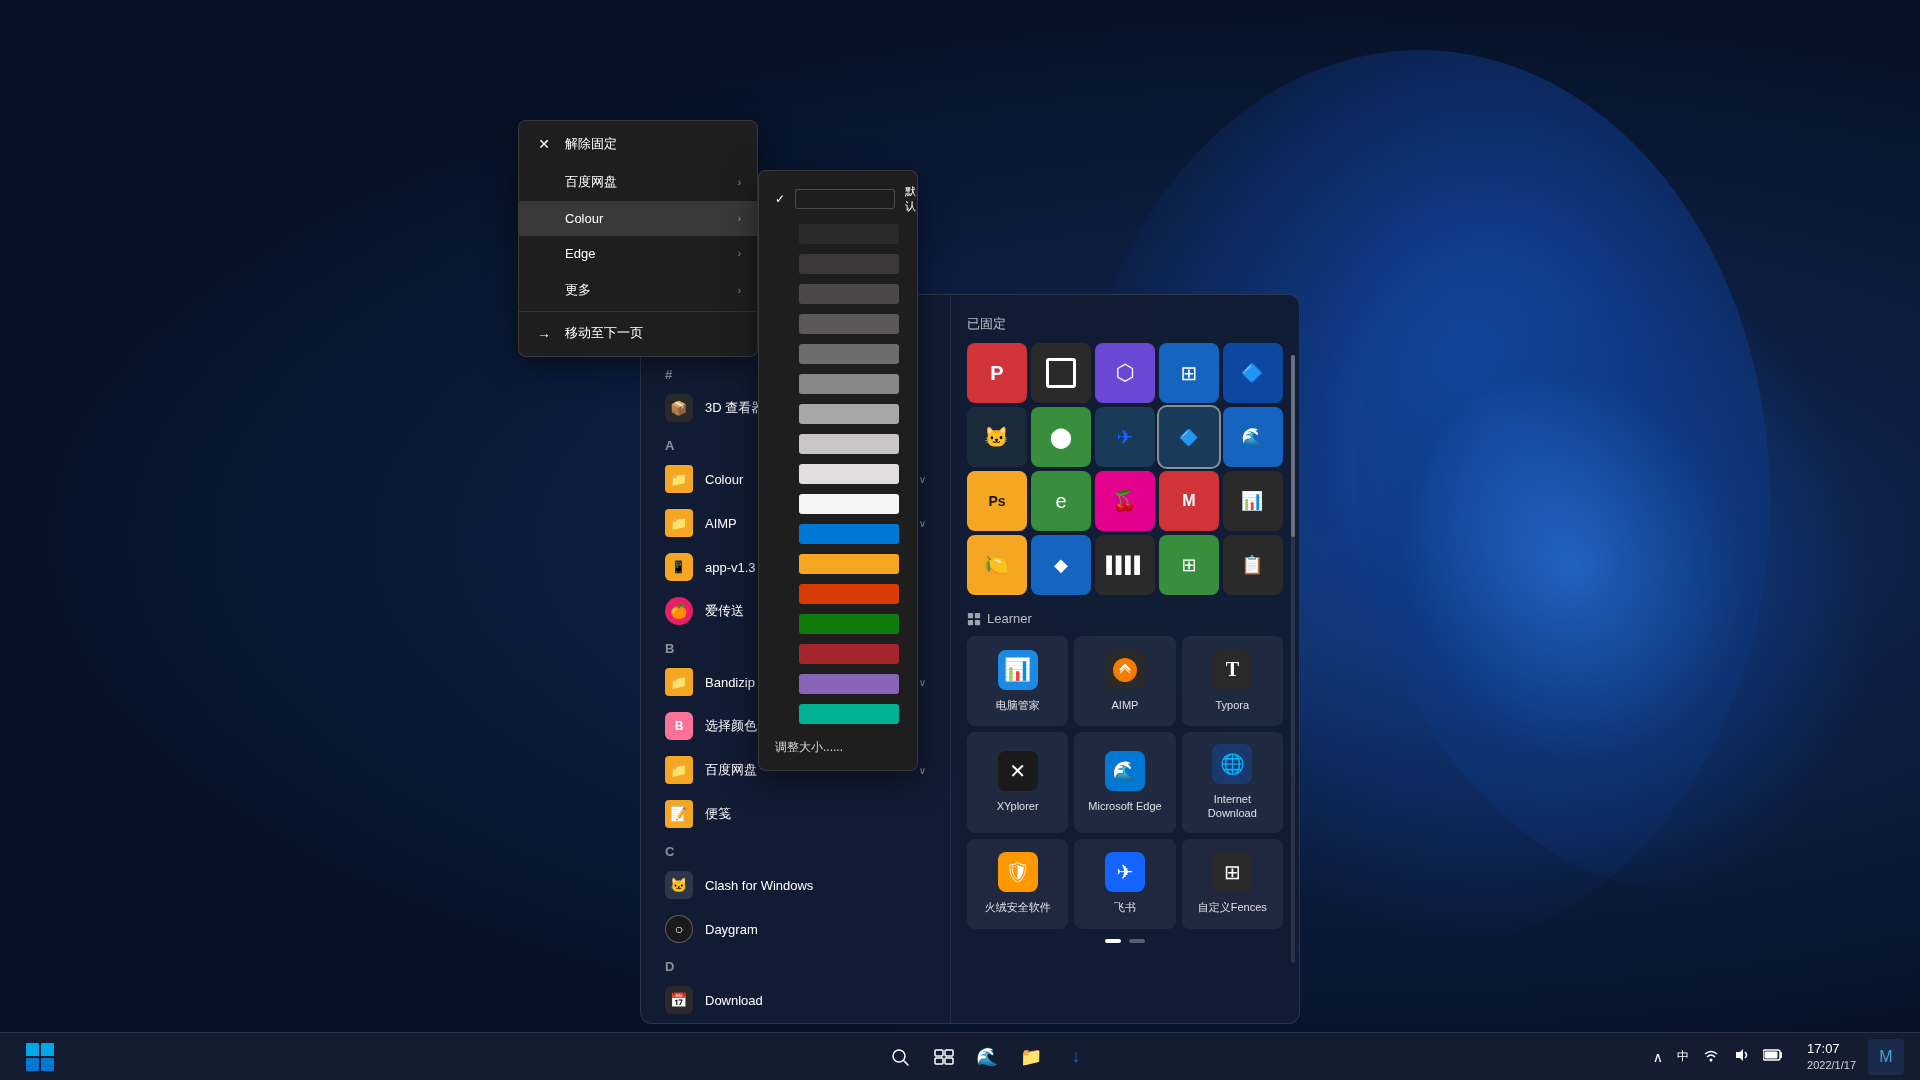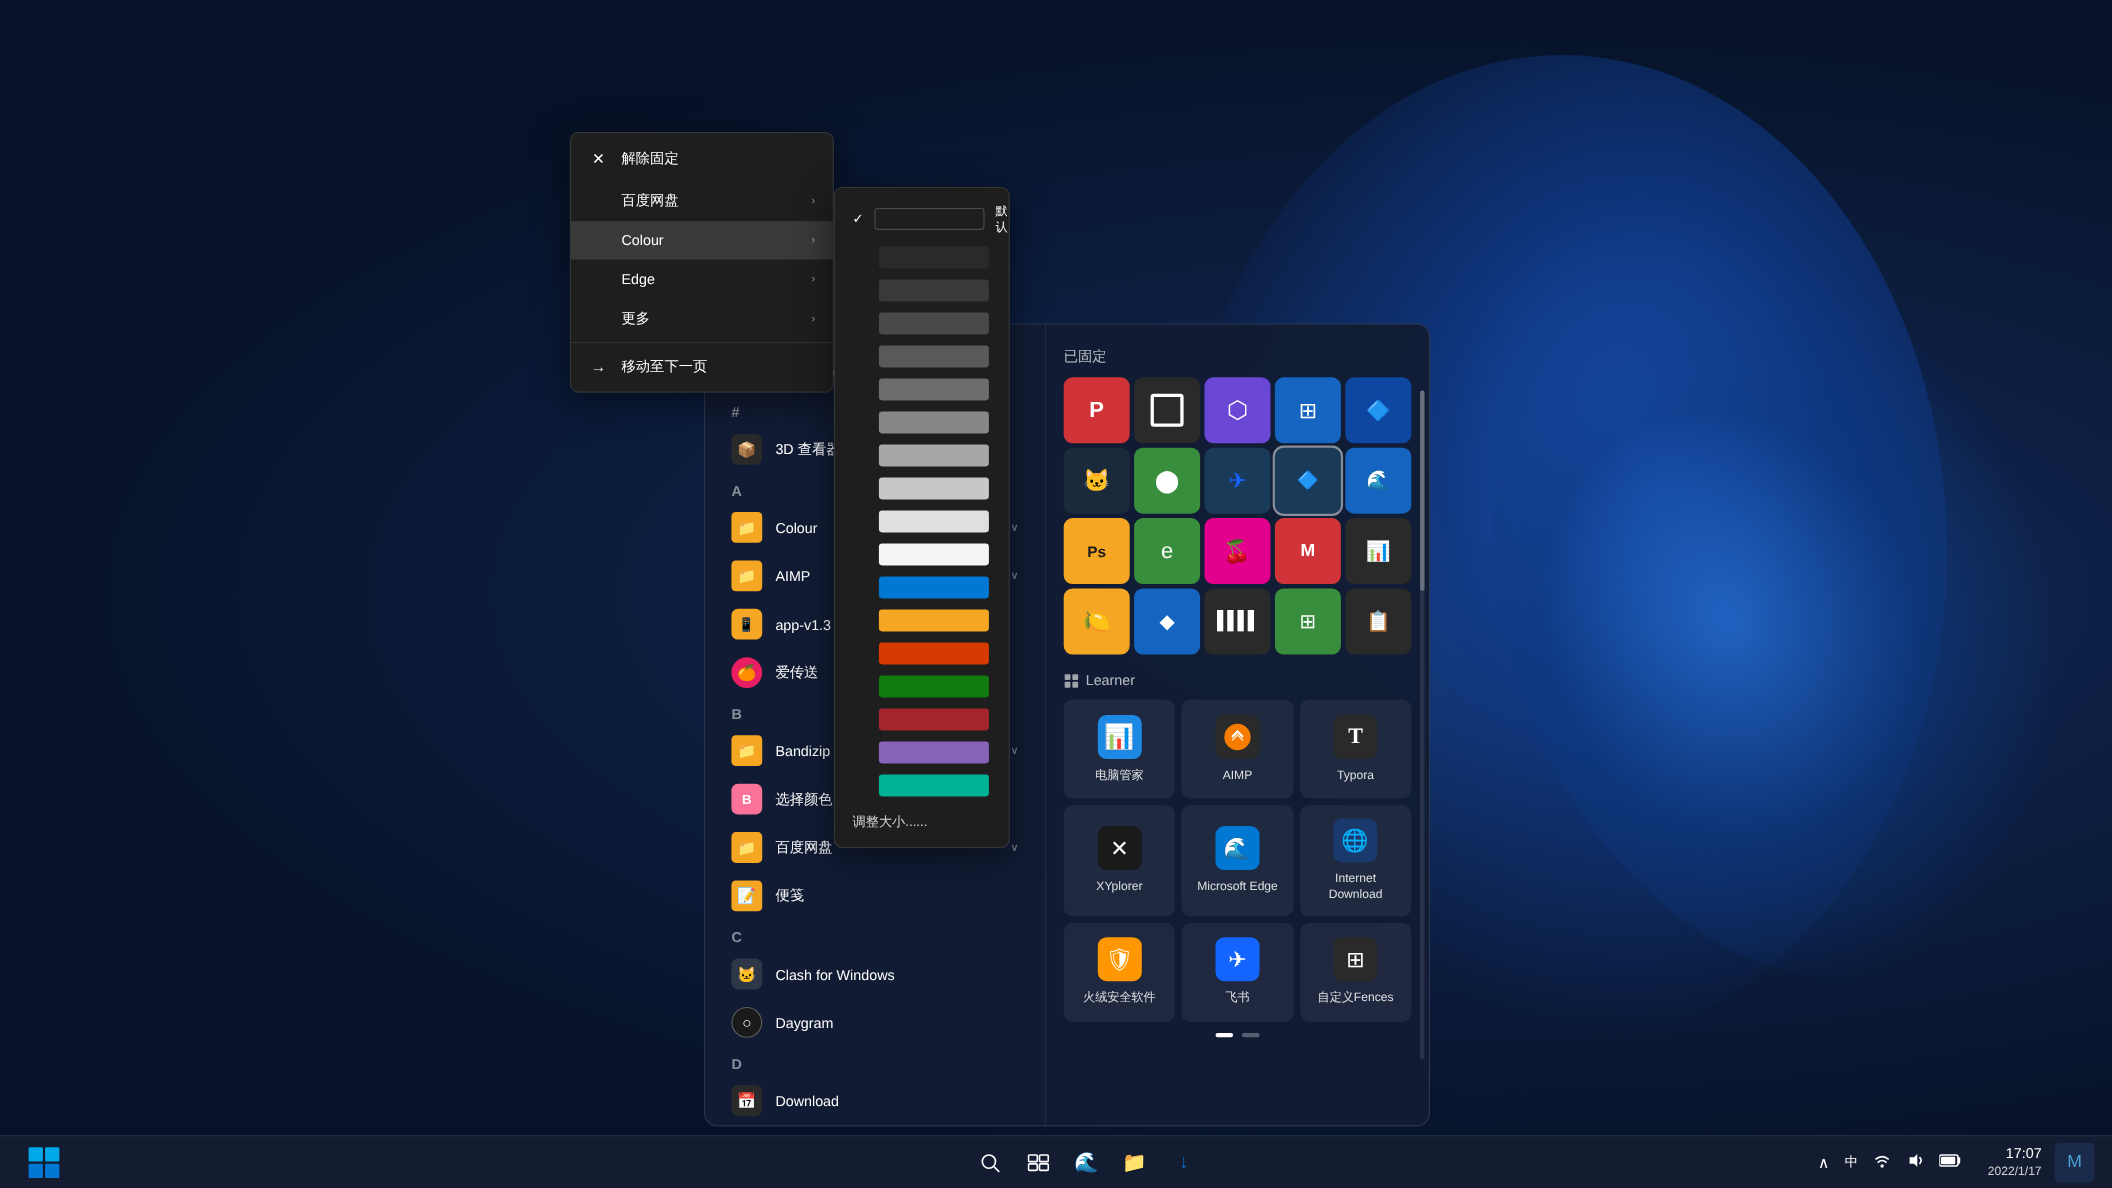--- a/index.html
+++ b/index.html
@@ -73,21 +73,21 @@
     .taskbar-right {
       position: absolute;
       right: 16px;
       display: flex;
       align-items: center;
       gap: 12px;
       color: white;
       font-size: 12px;
     }
     .taskbar-time {
-      text-align: right;
+      text-align: left;
       line-height: 1.4;
     }
     .win11-logo {
       width: 32px;
       height: 32px;
       display: grid;
       grid-template-columns: 1fr 1fr;
       gap: 2px;
       padding: 2px;
     }

